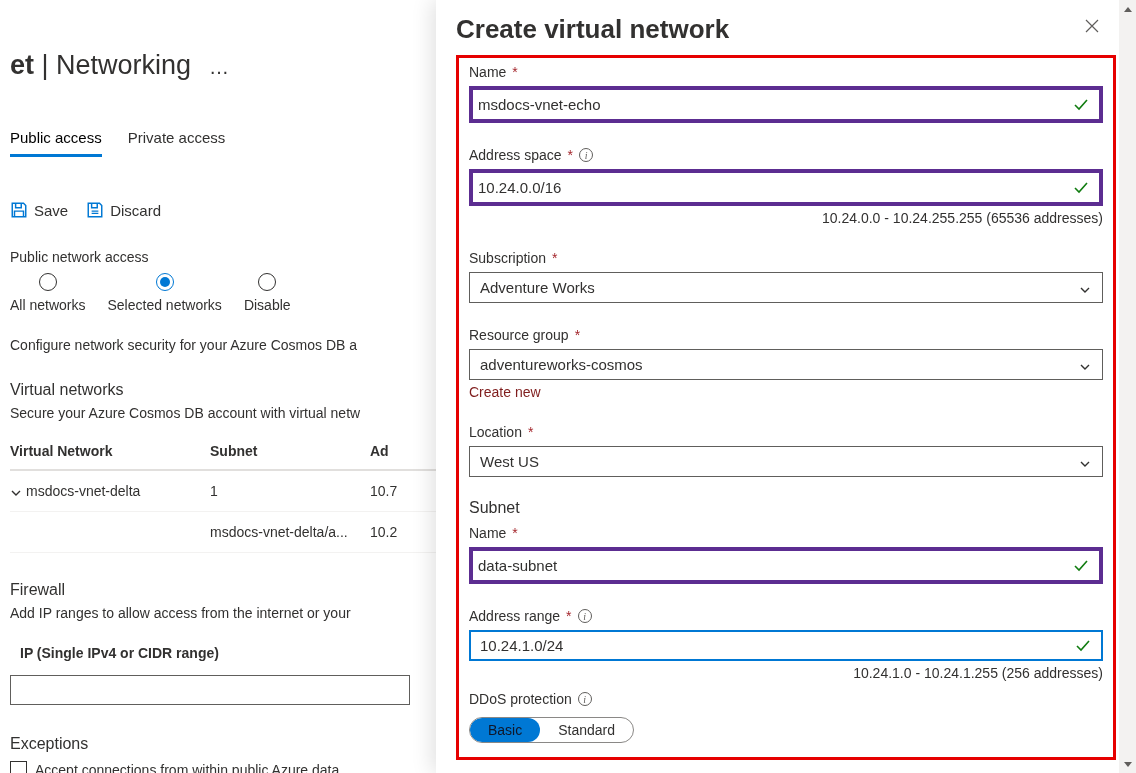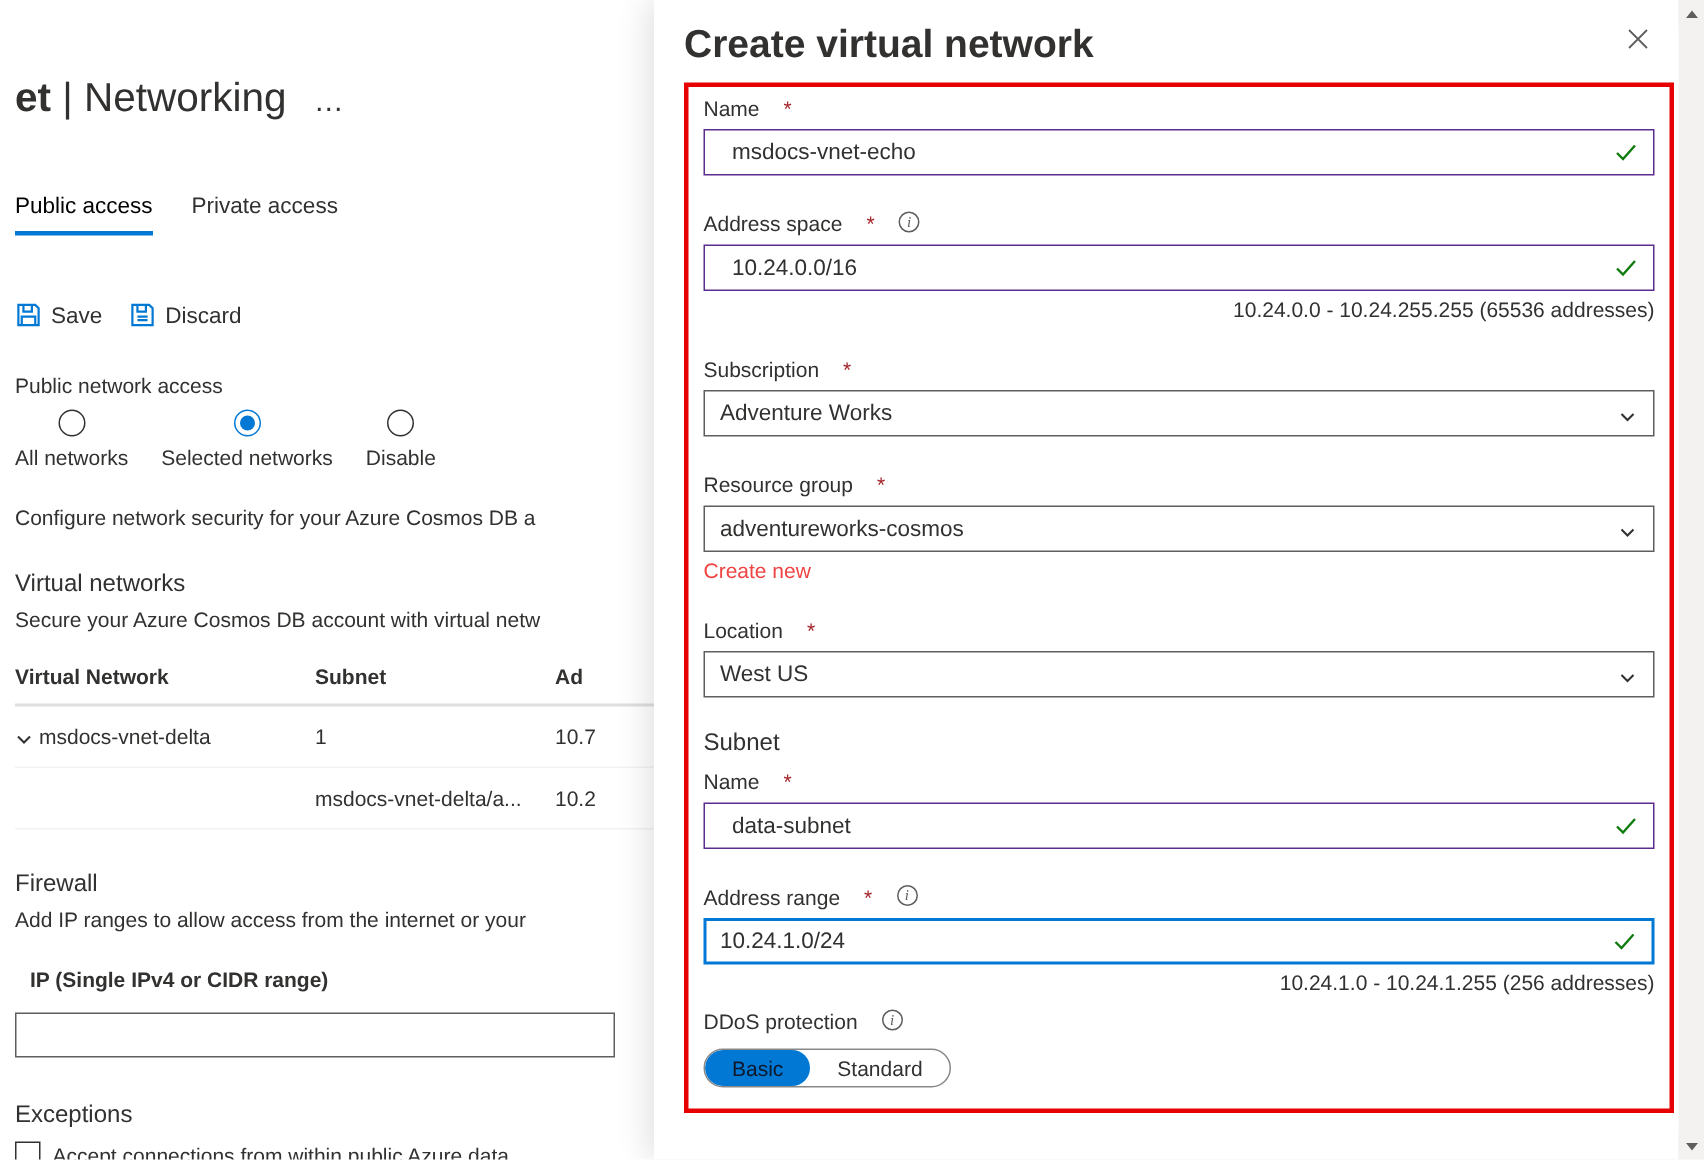--- a/index.html
+++ b/index.html
@@ -124,32 +124,32 @@
     border-top-color:#c00050;
     padding: 6px 10px 14px 10px;
   }
   
   .panel-body-wrap { border: 3px solid #e60000; }
 
   .field { margin-top: 24px; }
   .field:first-child { margin-top: 0; }
   .flabel {
     font-size: 14px; color:#323130; margin-bottom:6px;
-    display:flex; gap:16px;
+    display:flex; align-items:center; gap:6px;
   }
   .req { color: #a4262c; }
   .info-ic {
     width:14px;height:14px;border:1px solid #605e5c;border-radius:50%;
     display:inline-flex;align-items:center;justify-content:center;
     font-size:10px;color:#605e5c;font-style:italic;font-family:serif;
   }
   .tin {
     width: 100%;
-    border:1px solid #7f1d1d;
-    padding: 6px 36px 6px 18px;
+    border:4px solid #7f1d1d;
+    padding: 6px 36px 6px 5px;
     font-size: 15px;
     position:relative;
     display:flex;align-items:center;justify-content:space-between;
     background:#fff;
   }
   .tin.valid { border-color:#5c2d91; }
   .tin.focus { border:2px solid #0078d4; padding:5px 35px 5px 9px; }
   .check-ic {
     position:absolute; right:10px; top:50%; transform:translateY(-50%);
   }
@@ -157,21 +157,21 @@
     text-align:right; font-size:14px; color:#323130; margin-top:4px;
   }
   .sel {
     width:100%;
     border:1px solid #605e5c;
     padding:6px 10px;
     font-size:15px;
     display:flex;justify-content:space-between;align-items:flex-end;
     background:#fff; cursor:pointer;
   }
-  .linkish { color:#ef4444; font-size:14px; cursor:pointer; margin-top:4px; display:inline-block;}
+  .linkish { color:#7f1d1d; font-size:14px; cursor:pointer; margin-top:4px; display:inline-block;}
   .sub-head { font-size:16px; margin-top:22px; margin-bottom:0;}
   .toggle-group {
     display:inline-flex;
     border:1px solid #8a8886; border-radius:999px;
     overflow:hidden; height:26px; align-items:center;
     margin-top:4px;
   }
   .toggle-opt {
     padding: 2px 18px; font-size:14px; cursor:pointer;
     display:flex;align-items:center;height:100%;

